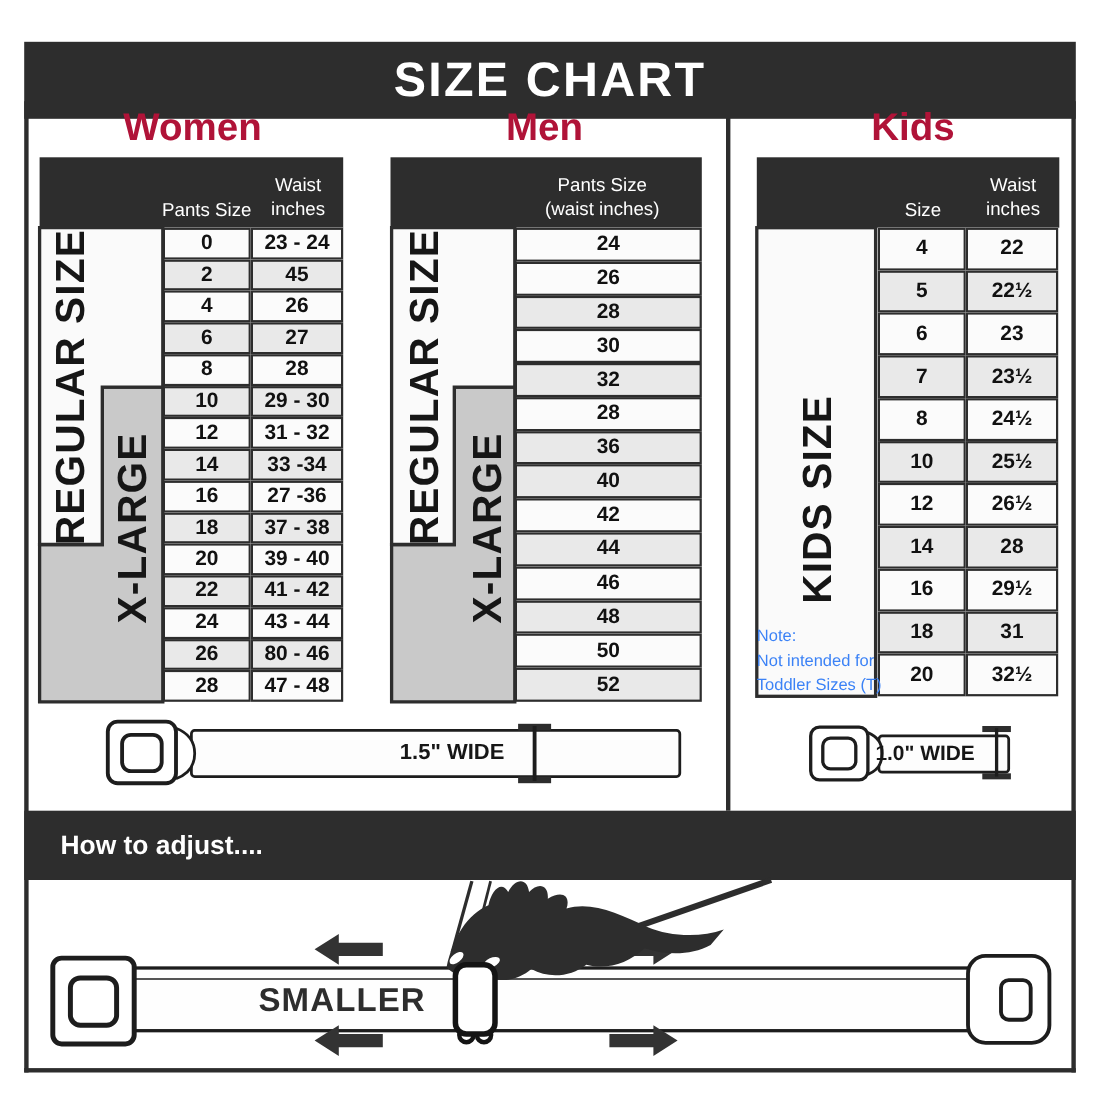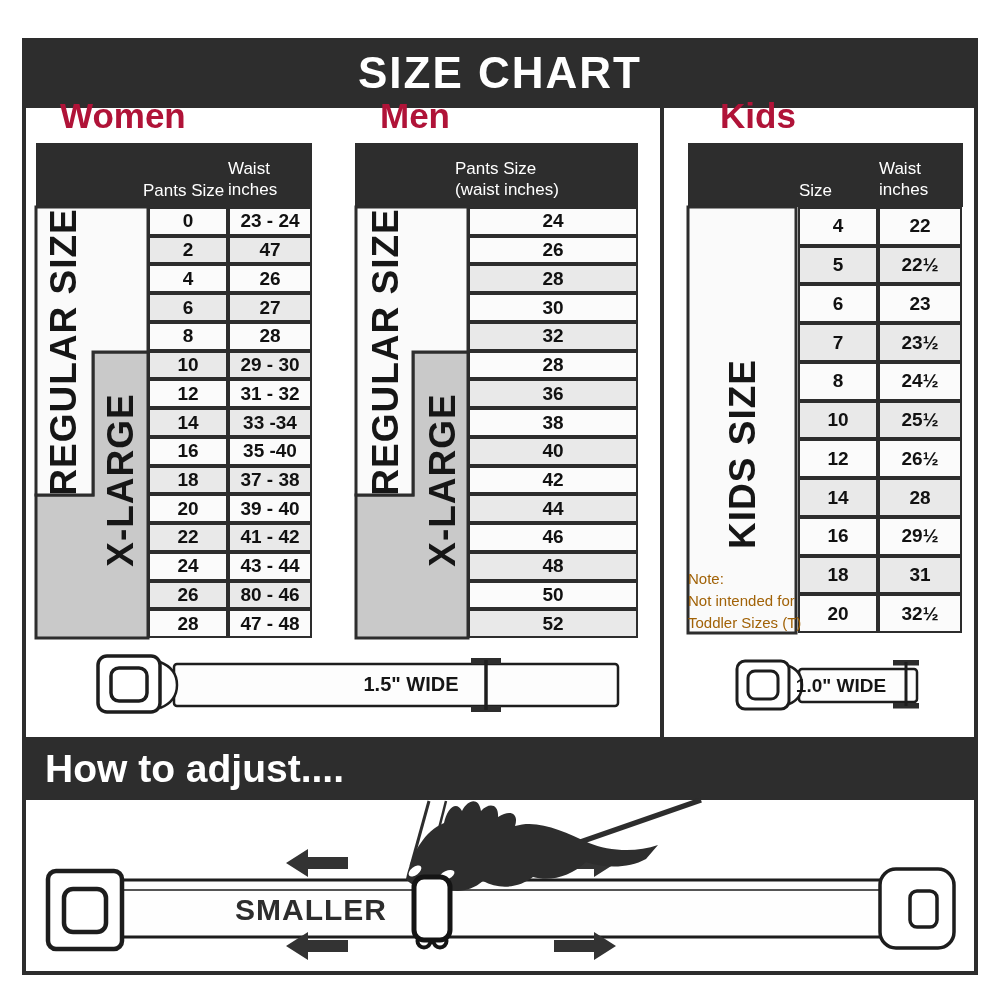--- a/index.html
+++ b/index.html
@@ -8,41 +8,41 @@
     font-family:"Liberation Sans", sans-serif; overflow:hidden;
   }
   .abs { position:absolute; }
   .charcoal { background:#2d2d2d; }
   
   #banner { left:22px; top:22px; width:956px; height:70px; display:flex; align-items:center; justify-content:center; z-index:3;margin-top:16px; }
   #banner span { color:#fff; font-size:44px; font-weight:700; letter-spacing:2px; }
   
   .frame { background:#2d2d2d; z-index:2; }
   
-  .heading { color:#b01338; font-size:35px; font-weight:700; text-align:left; z-index:4; }
+  .heading { color:#b01338; font-size:35px; font-weight:700; text-align:center; z-index:4; }
   
   .thead { background:#2d2d2d; z-index:4; }
-  .hlabel { position:absolute; color:#fff; font-size:17px; font-weight:400; line-height:21px; z-index:5; }
+  .hlabel { position:absolute; color:#fff; font-size:17px; font-weight:400; text-align:center; line-height:21px; z-index:5; }
   
   .tbl { display:flex; flex-direction:column; z-index:4; }
   .trow { flex:1; display:flex; }
   .cell { border:2.5px solid #2d2d2d; background:#fbfbfb; font-weight:700; font-size:19px;
           display:flex; align-items:center; justify-content:center; color:#111; box-sizing:border-box; }
   .trow.shaded .cell { background:#e9e9e9; }
   .c1 { width:80px; } .c2 { flex:1; } .single { flex:1; }
   
   .vlabel { color:#161616; font-size:37px; font-weight:700; text-align:center; letter-spacing:1px;
             transform:rotate(-90deg); z-index:6; height:44px; line-height:44px; }
   
-  #kids-note { left:688px; top:568px; width:116px; font-size:15px; line-height:22px; color:#a16207; z-index:6; }
+  #kids-note { left:688px; top:568px; width:116px; font-size:15px; line-height:22px; color:#3b82f6; z-index:6; }
   
   .beltlabel { z-index:6; font-weight:700; color:#161616; text-align:center; }
   
   #adjust-band { left:22px; top:737px; width:956px; height:63px; display:flex; align-items:center; z-index:3; }
-  #adjust-band span { color:#fff; font-size:39px; font-weight:700; padding-left:23px; }
+  #adjust-band span { color:#fff; font-size:24px; font-weight:700; padding-left:33px; }
   .adjlabel { z-index:6; font-size:30px; font-weight:700; color:#2d2d2d; letter-spacing:1px; }
   #overlay { left:0; top:0; z-index:5; pointer-events:none; }
 </style>
 </head>
 <body>
 
 <div id="canvas">
 
   <div id="banner" class="abs charcoal">
     <span>SIZE CHART</span>
@@ -150,21 +150,21 @@
     </g>
   </svg>
 
   <div class="abs tbl" style="left:148px;top:207px;width:164px;height:431px;">
       <div class="trow">
         <div class="cell c1">0</div>
         <div class="cell c2">23 - 24</div>
       </div>
       <div class="trow shaded">
         <div class="cell c1">2</div>
-        <div class="cell c2">47</div>
+        <div class="cell c2">45</div>
       </div>
       <div class="trow">
         <div class="cell c1">4</div>
         <div class="cell c2">26</div>
       </div>
       <div class="trow shaded">
         <div class="cell c1">6</div>
         <div class="cell c2">27</div>
       </div>
       <div class="trow">
@@ -178,21 +178,21 @@
       <div class="trow">
         <div class="cell c1">12</div>
         <div class="cell c2">31 - 32</div>
       </div>
       <div class="trow shaded">
         <div class="cell c1">14</div>
         <div class="cell c2">33 -34</div>
       </div>
       <div class="trow">
         <div class="cell c1">16</div>
-        <div class="cell c2">35 -40</div>
+        <div class="cell c2">27 -36</div>
       </div>
       <div class="trow shaded">
         <div class="cell c1">18</div>
         <div class="cell c2">37 - 38</div>
       </div>
       <div class="trow">
         <div class="cell c1">20</div>
         <div class="cell c2">39 - 40</div>
       </div>
       <div class="trow shaded">
@@ -227,23 +227,20 @@
         <div class="cell single">30</div>
       </div>
       <div class="trow shaded">
         <div class="cell single">32</div>
       </div>
       <div class="trow">
         <div class="cell single">28</div>
       </div>
       <div class="trow shaded">
         <div class="cell single">36</div>
-      </div>
-      <div class="trow">
-        <div class="cell single">38</div>
       </div>
       <div class="trow shaded">
         <div class="cell single">40</div>
       </div>
       <div class="trow">
         <div class="cell single">42</div>
       </div>
       <div class="trow shaded">
         <div class="cell single">44</div>
       </div>

